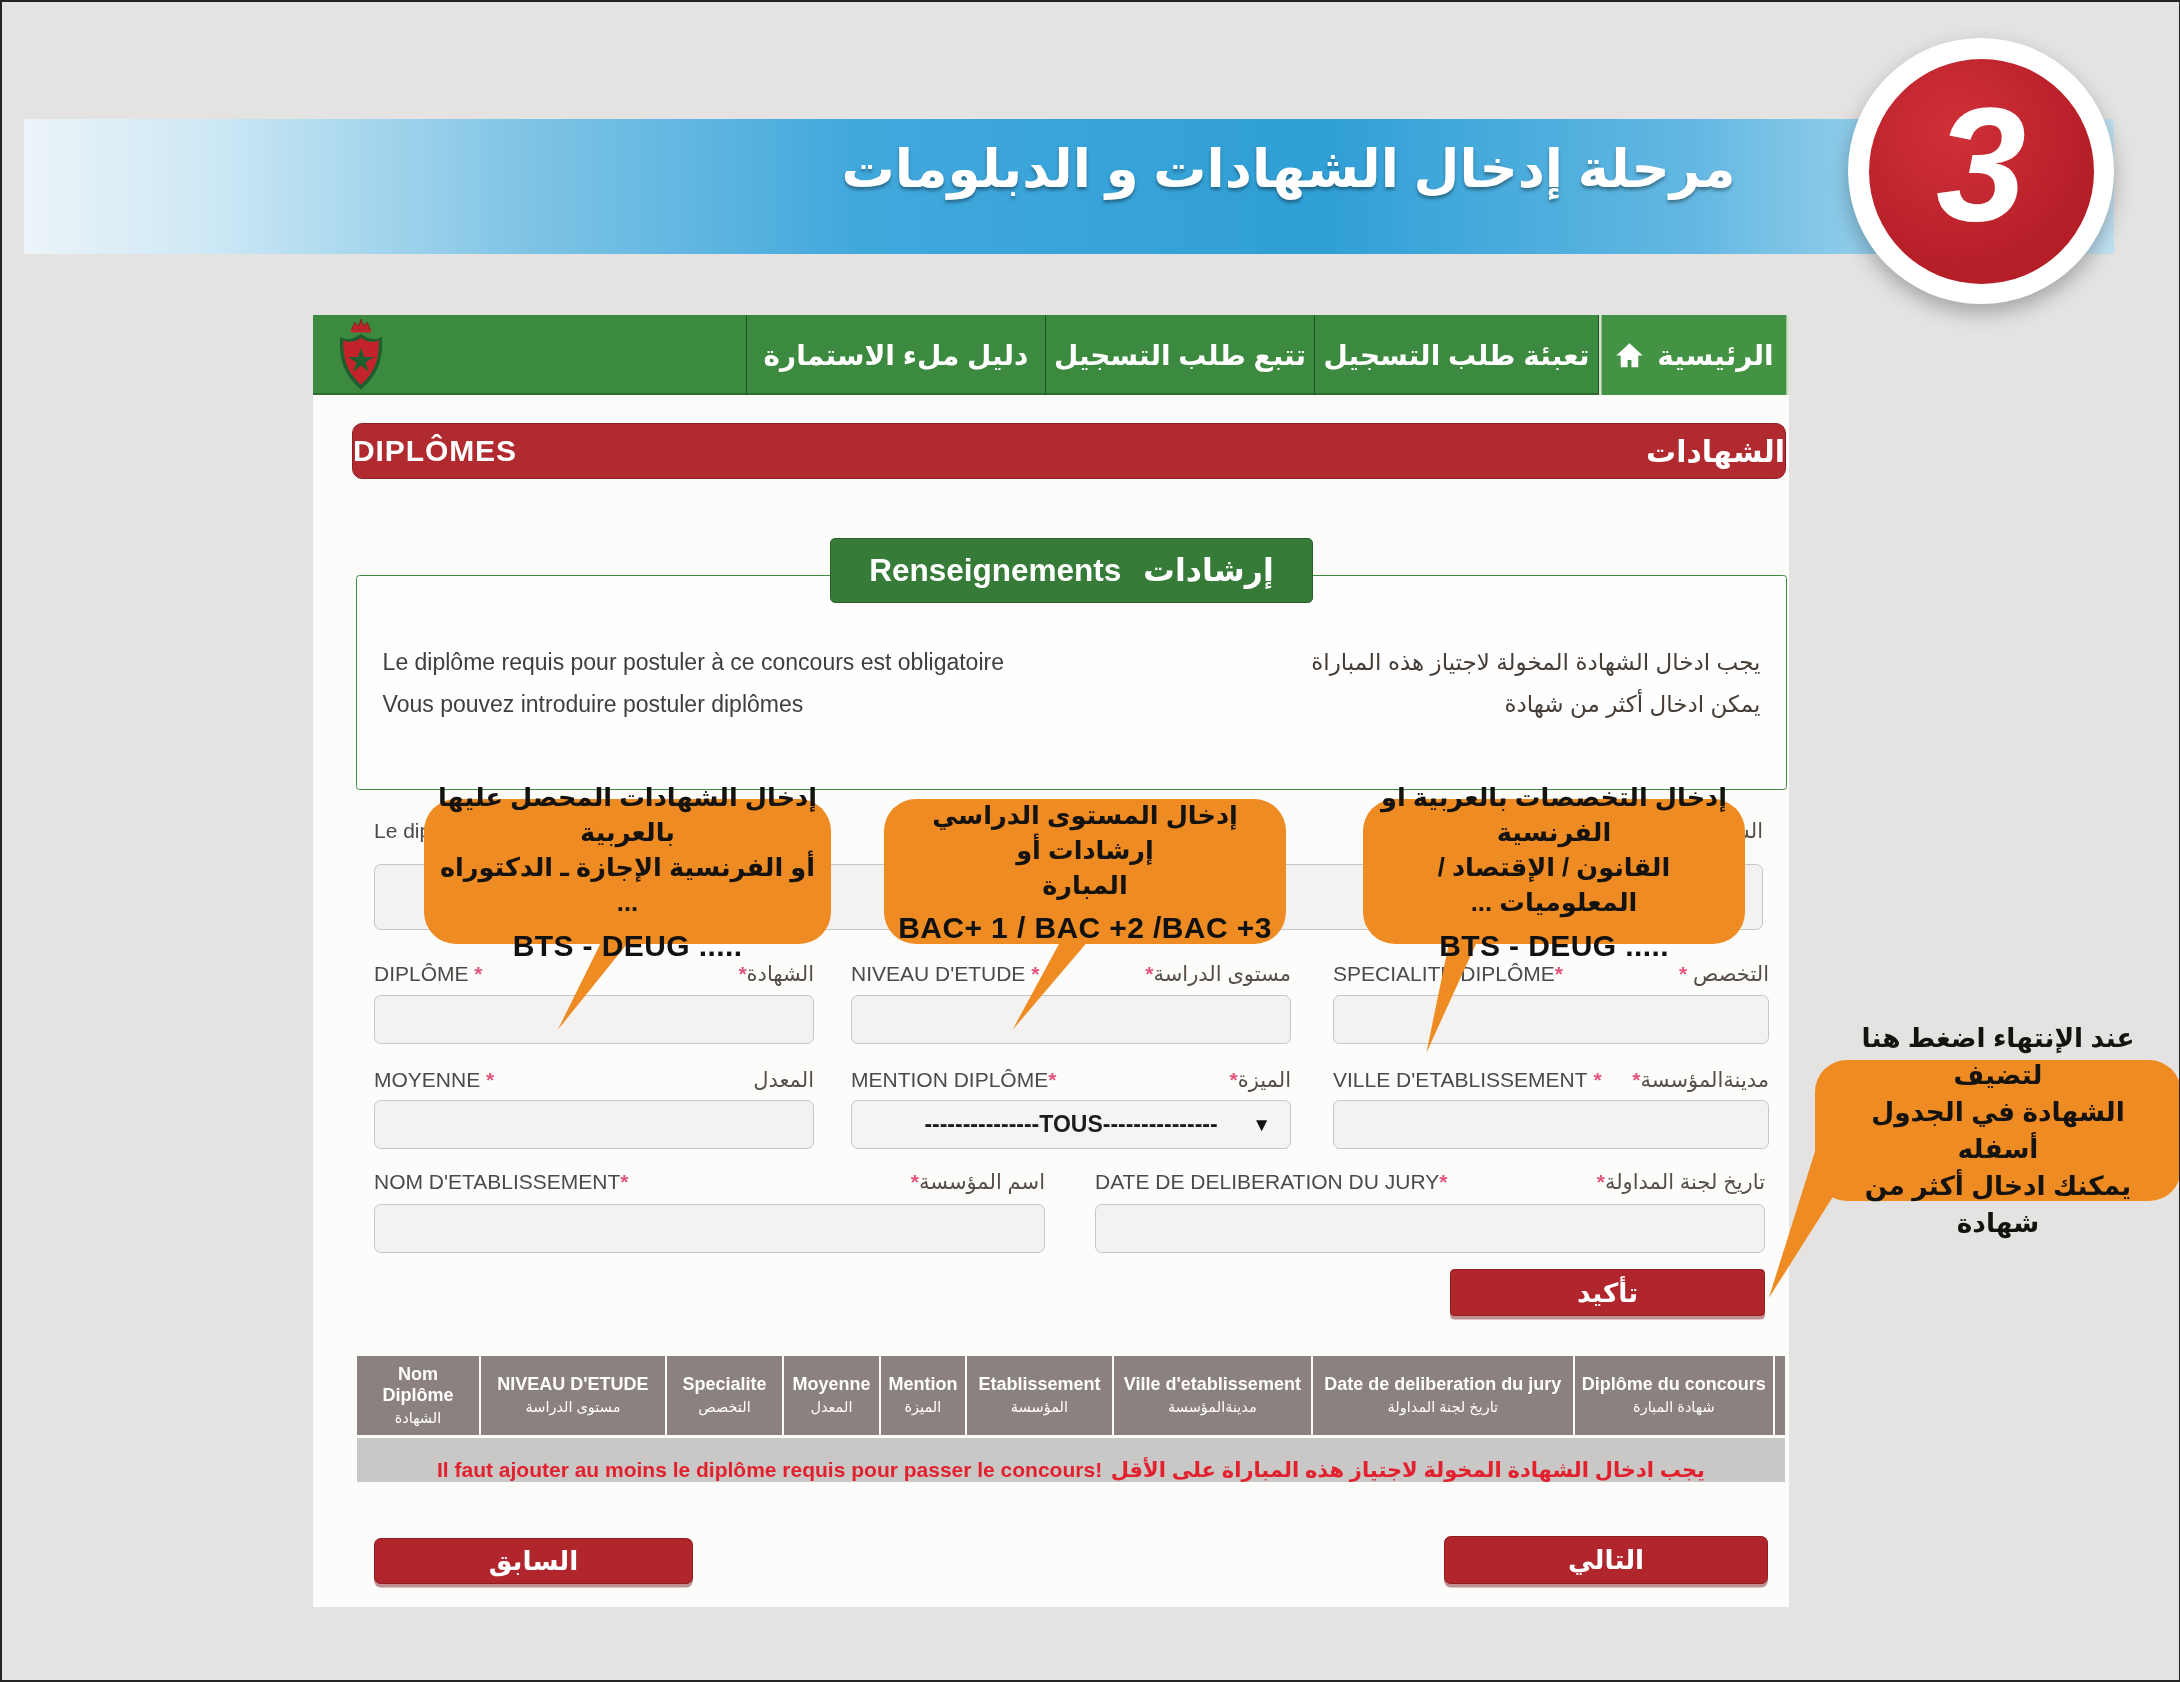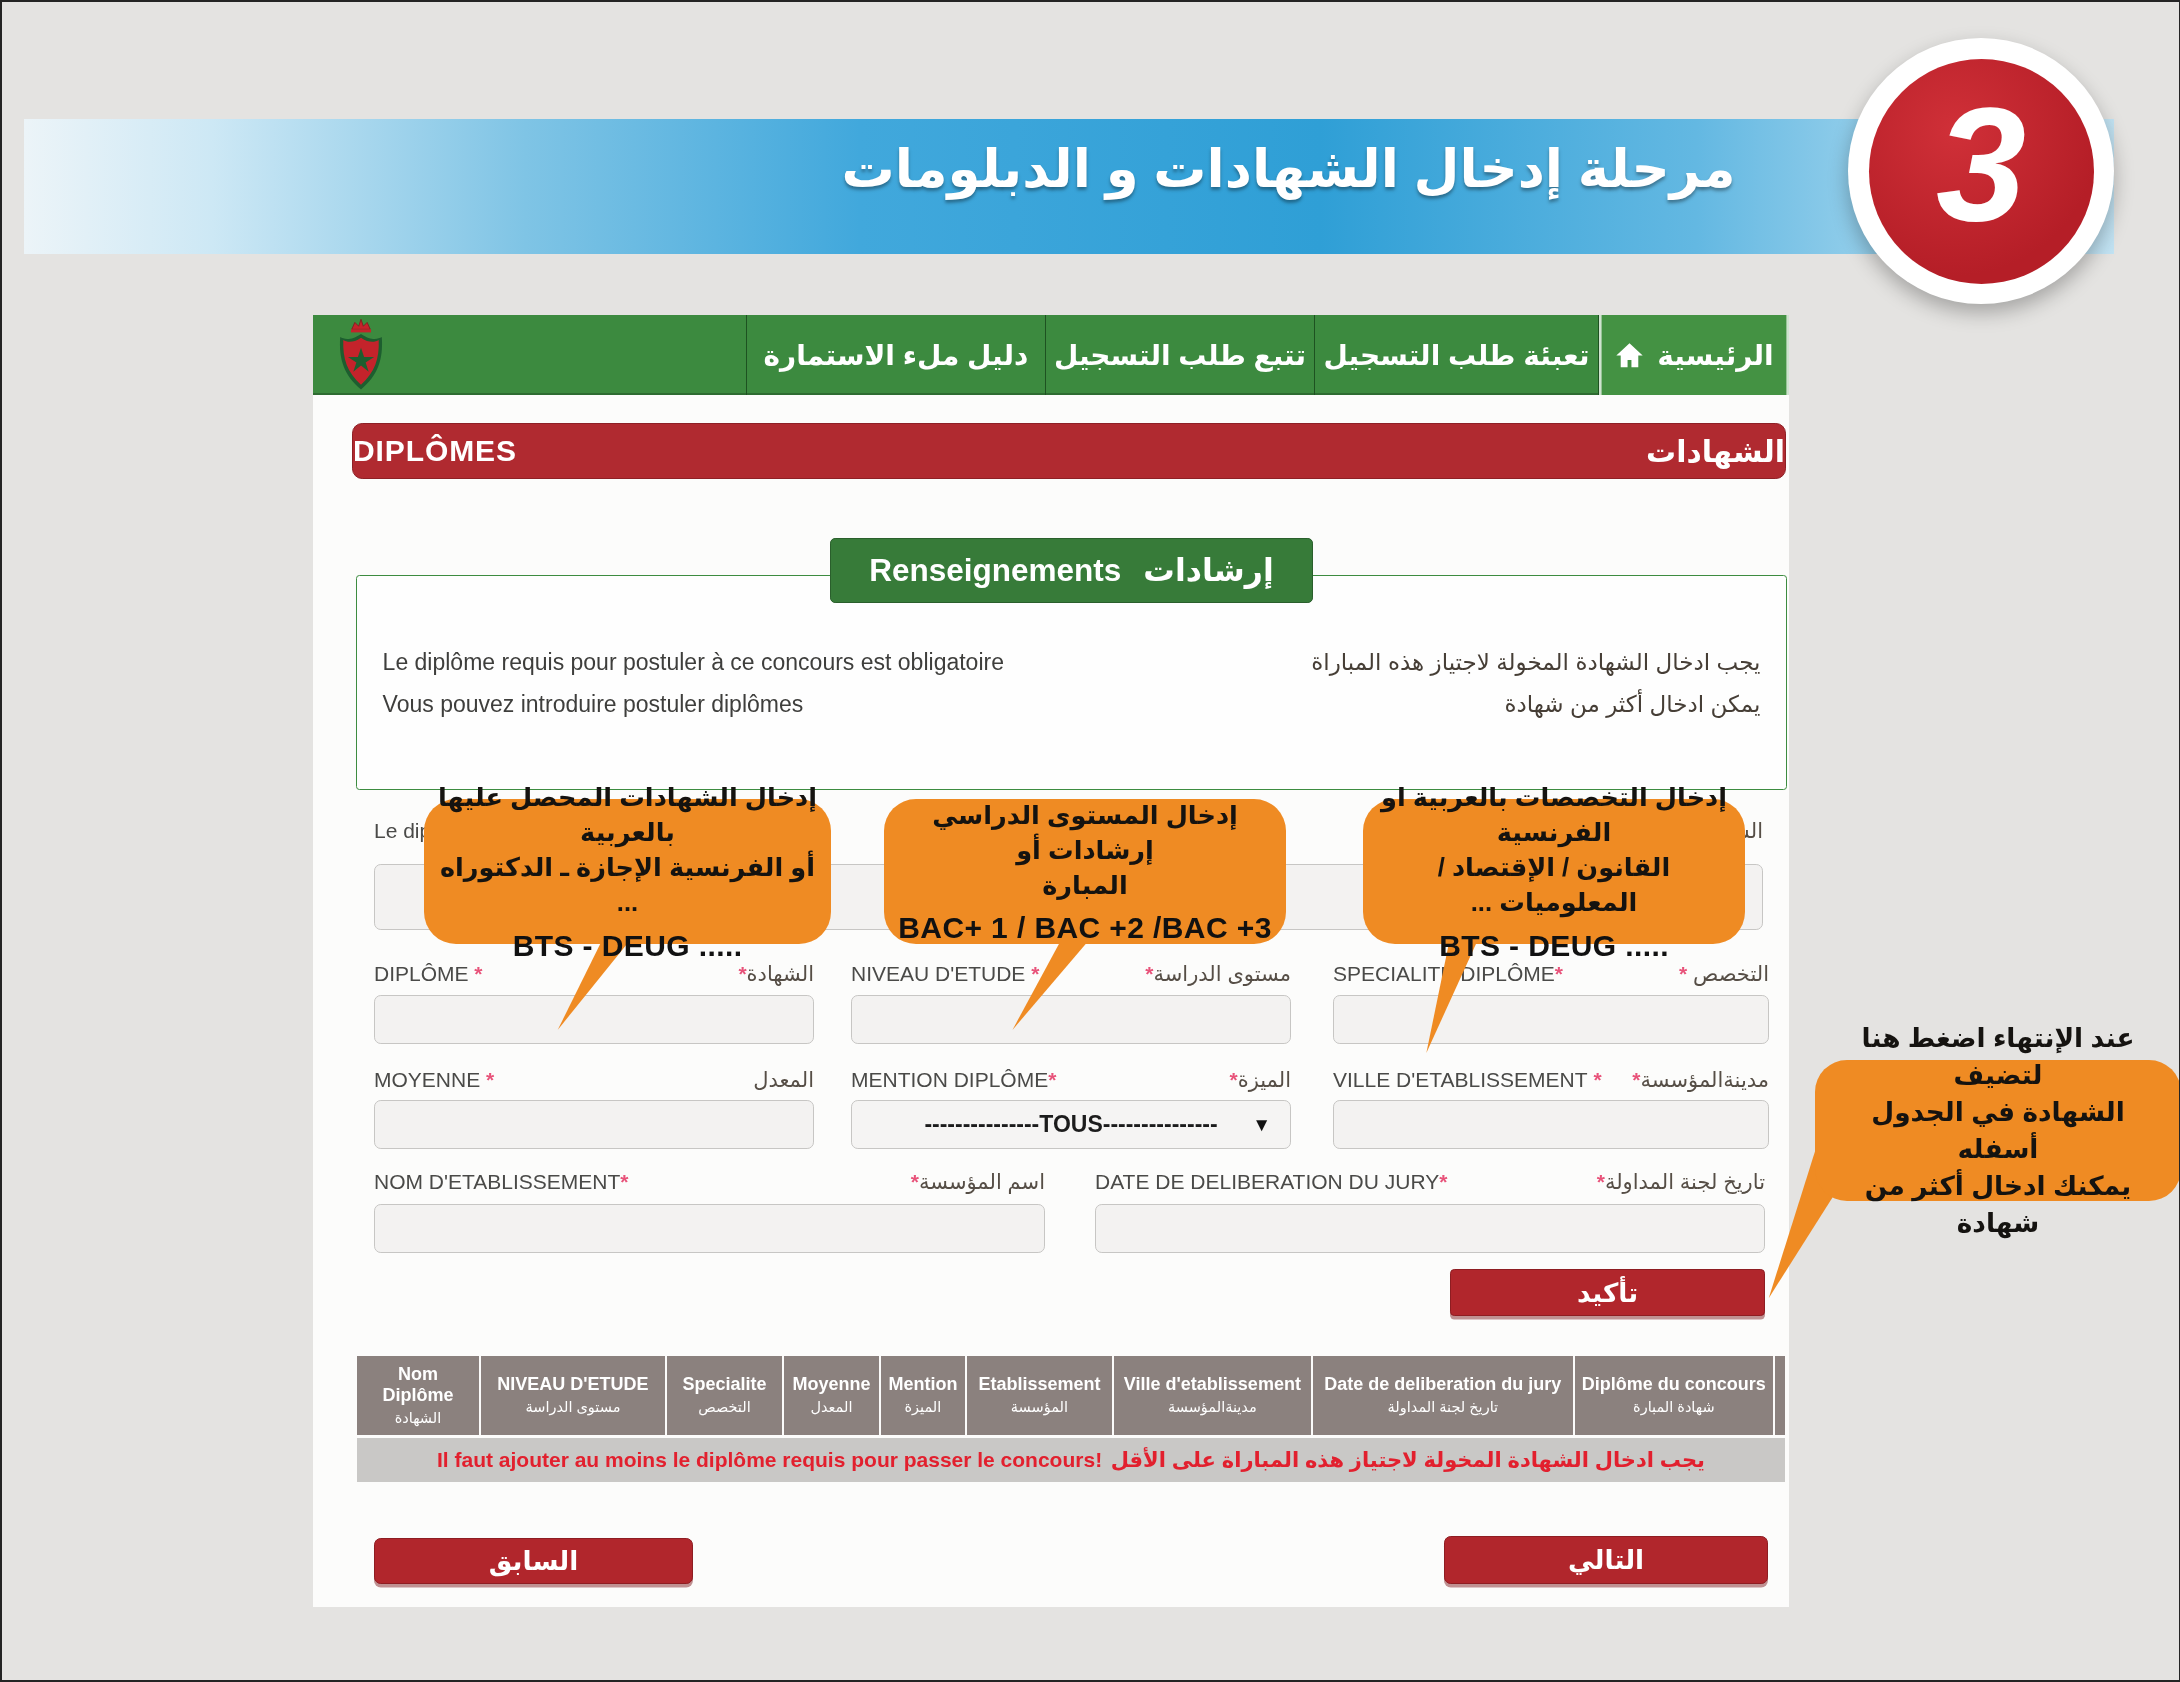--- a/index.html
+++ b/index.html
@@ -60,21 +60,21 @@
   .btn-red{background:#b1262c;border:1.7px solid #8e1d22;border-radius:6.8px;color:#fff;
     display:flex;align-items:center;justify-content:center;font-size:26.4px;font-weight:600;cursor:pointer;
     box-shadow:0 3.4px 0 rgba(120,15,18,.45);}
 
   
   .thead{left:44px;top:1041px;width:1428px;height:79px;display:flex;}
   .th{background:#8b817e;border-right:2.6px solid #fbfbfa;color:#fff;display:flex;flex-direction:column;
     align-items:center;justify-content:center;text-align:center;padding:3.4px 5.1px;line-height:1.2;}
   .th-fr{font-size:18px;font-weight:bold;}
   .th-ar{font-size:14.5px;margin-top:3.4px;}
-  .msgrow{left:44px;top:1123px;width:1428px;height:44px;background:#c9c8c6;display:flex;align-items:center;
+  .msgrow{left:44px;top:1123px;width:1428px;height:44px;background:#c9c8c6;display:flex;align-items:flex-end;
     justify-content:center;gap:8.5px;font-size:21px;font-weight:bold;color:#e2202e;}
 
   
   .bubble{background:#ef8b23;border-radius:32px;z-index:6;display:flex;flex-direction:column;align-items:center;
     justify-content:center;padding:8.5px 13.6px;text-align:center;}
   .bubble .bl{font-size:25.6px;font-weight:bold;color:#151310;line-height:35px;}
   .bubble .bex{font-size:30px;font-weight:bold;color:#111;margin-top:8.5px;letter-spacing:0.4px;}
   .tails{left:0;top:0;width:2181px;height:1682px;z-index:5;pointer-events:none;}
 </style>
 </head>

